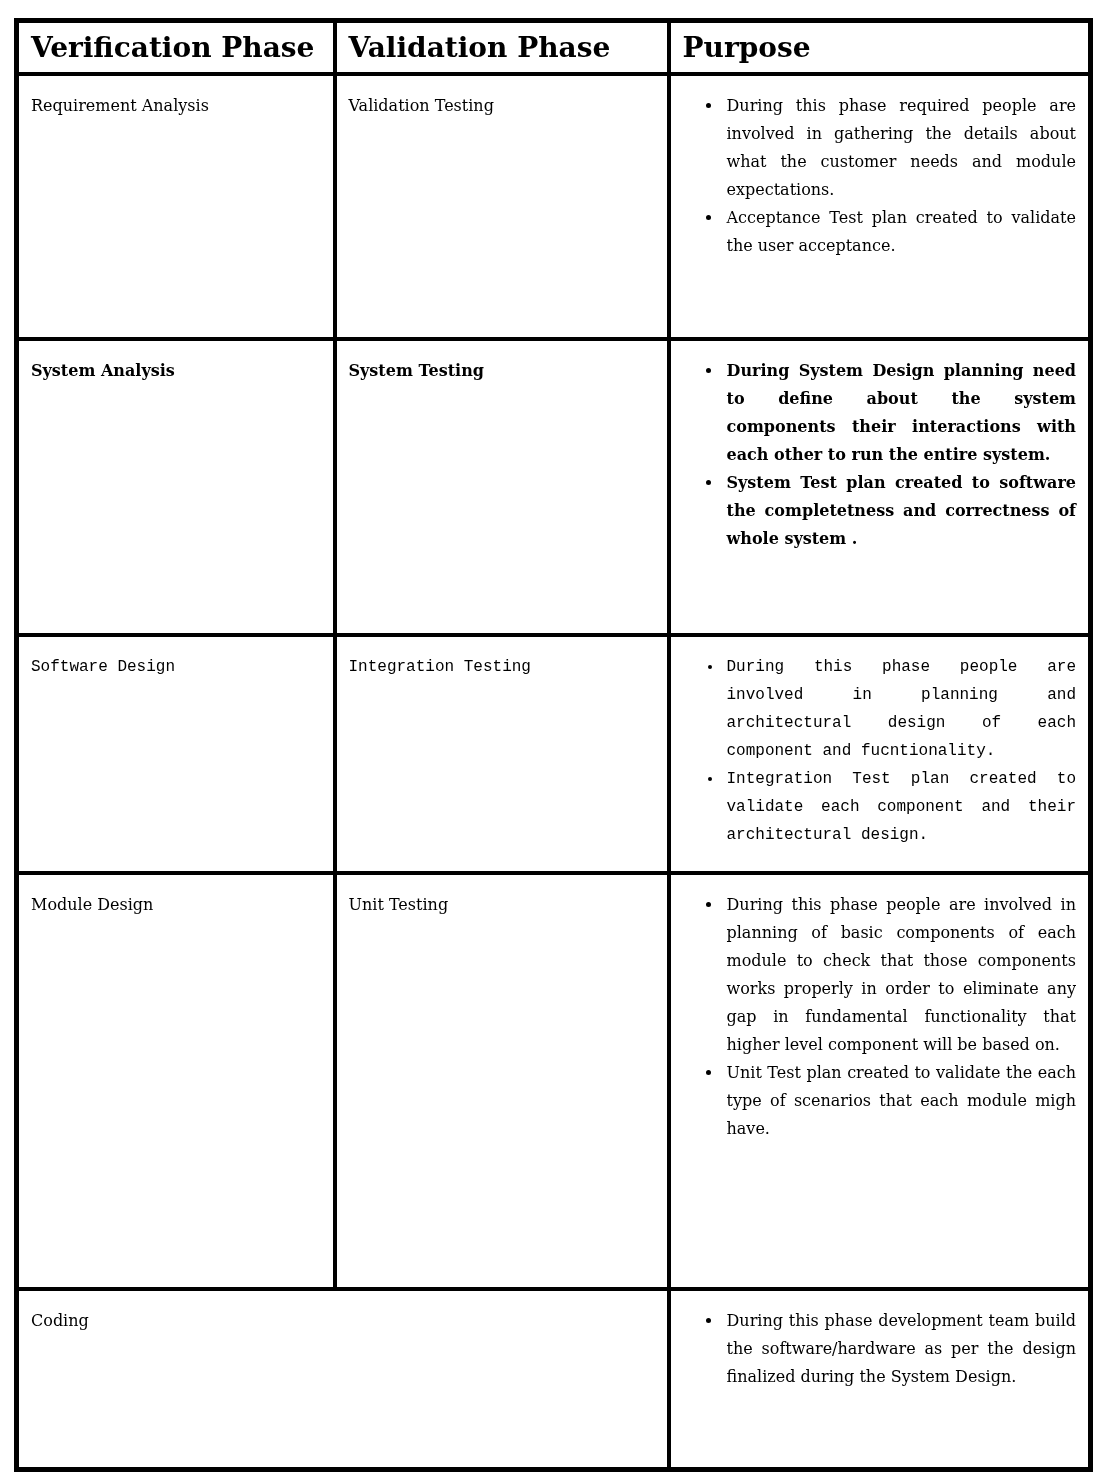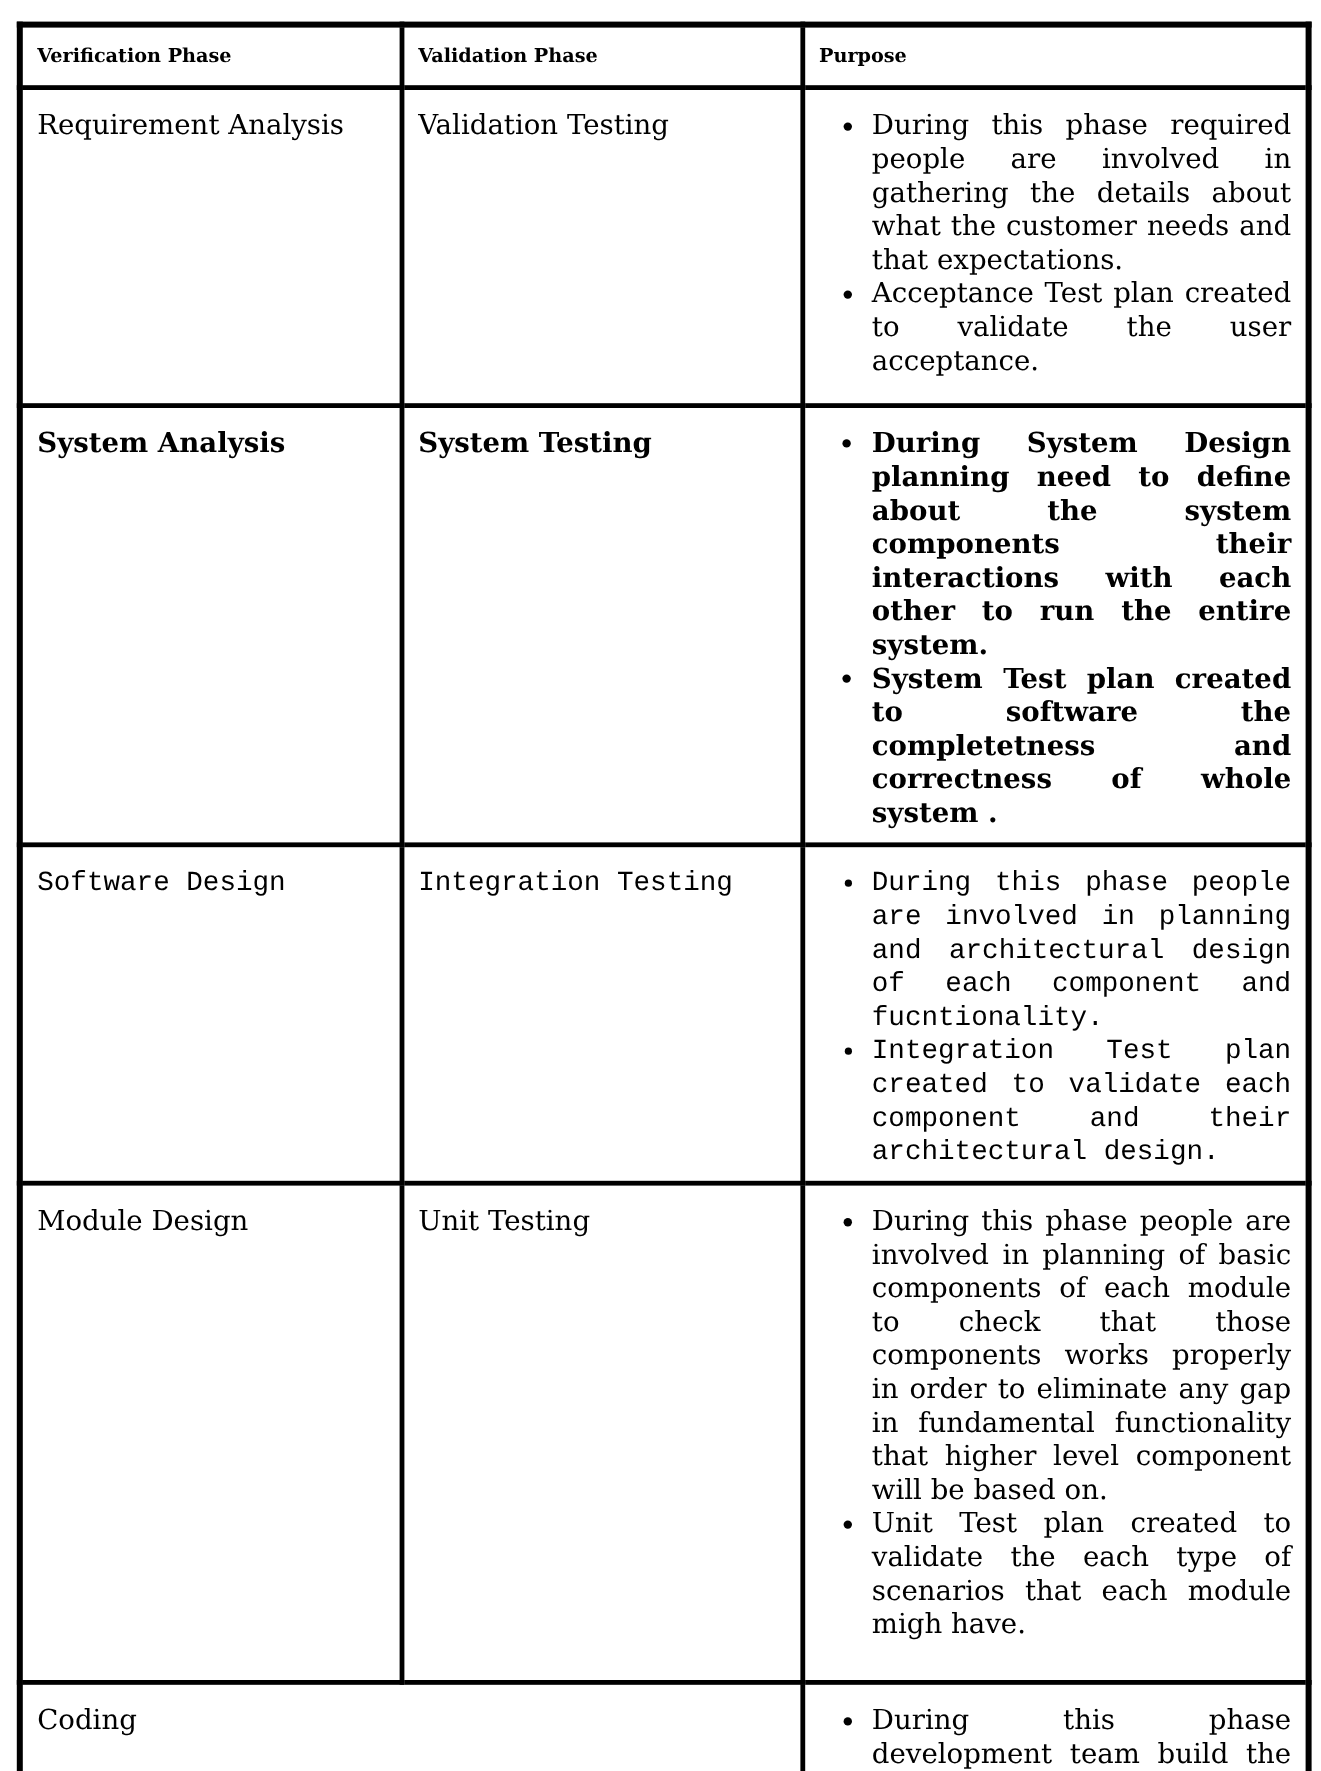--- a/index.html
+++ b/index.html
@@ -24,29 +24,29 @@
   table.vv-table th,
   table.vv-table td {
     border: 4px solid #000000;
   }
   table.vv-table {
     border: 5px solid #000000;
   }
   th.hdr {
     text-align: left;
     vertical-align: middle;
-    font-size: 16px;
+    font-size: 28px;
     font-weight: bold;
     padding: 8px 10px 8px 12px;
     height: 52px;
     box-sizing: border-box;
   }
   td.cell {
     vertical-align: top;
-    font-size: 23px;
+    font-size: 16px;
     line-height: 28px;
     padding: 16px 10px 10px 12px;
     box-sizing: border-box;
   }
   td.purpose-cell {
     padding: 16px 12px 10px 6px;
   }
   ul.purpose-list {
     margin: 0;
     padding: 0 0 0 46px;
@@ -78,21 +78,21 @@
         <th class="hdr">Validation Phase</th>
         <th class="hdr">Purpose</th>
       </tr>
     </thead>
     <tbody>
       <tr class="r1">
         <td class="cell">Requirement Analysis</td>
         <td class="cell">Validation Testing</td>
         <td class="cell purpose-cell">
           <ul class="purpose-list">
-            <li>During this phase required people are involved in gathering the details about what the customer needs and that expectations.</li>
+            <li>During this phase required people are involved in gathering the details about what the customer needs and module expectations.</li>
             <li>Acceptance Test plan created to validate the user acceptance.</li>
           </ul>
         </td>
       </tr>
       <tr class="r2">
         <td class="cell">System Analysis</td>
         <td class="cell">System Testing</td>
         <td class="cell purpose-cell">
           <ul class="purpose-list">
             <li>During System Design planning need to define about the system components their interactions with each other to run the entire system.</li>

